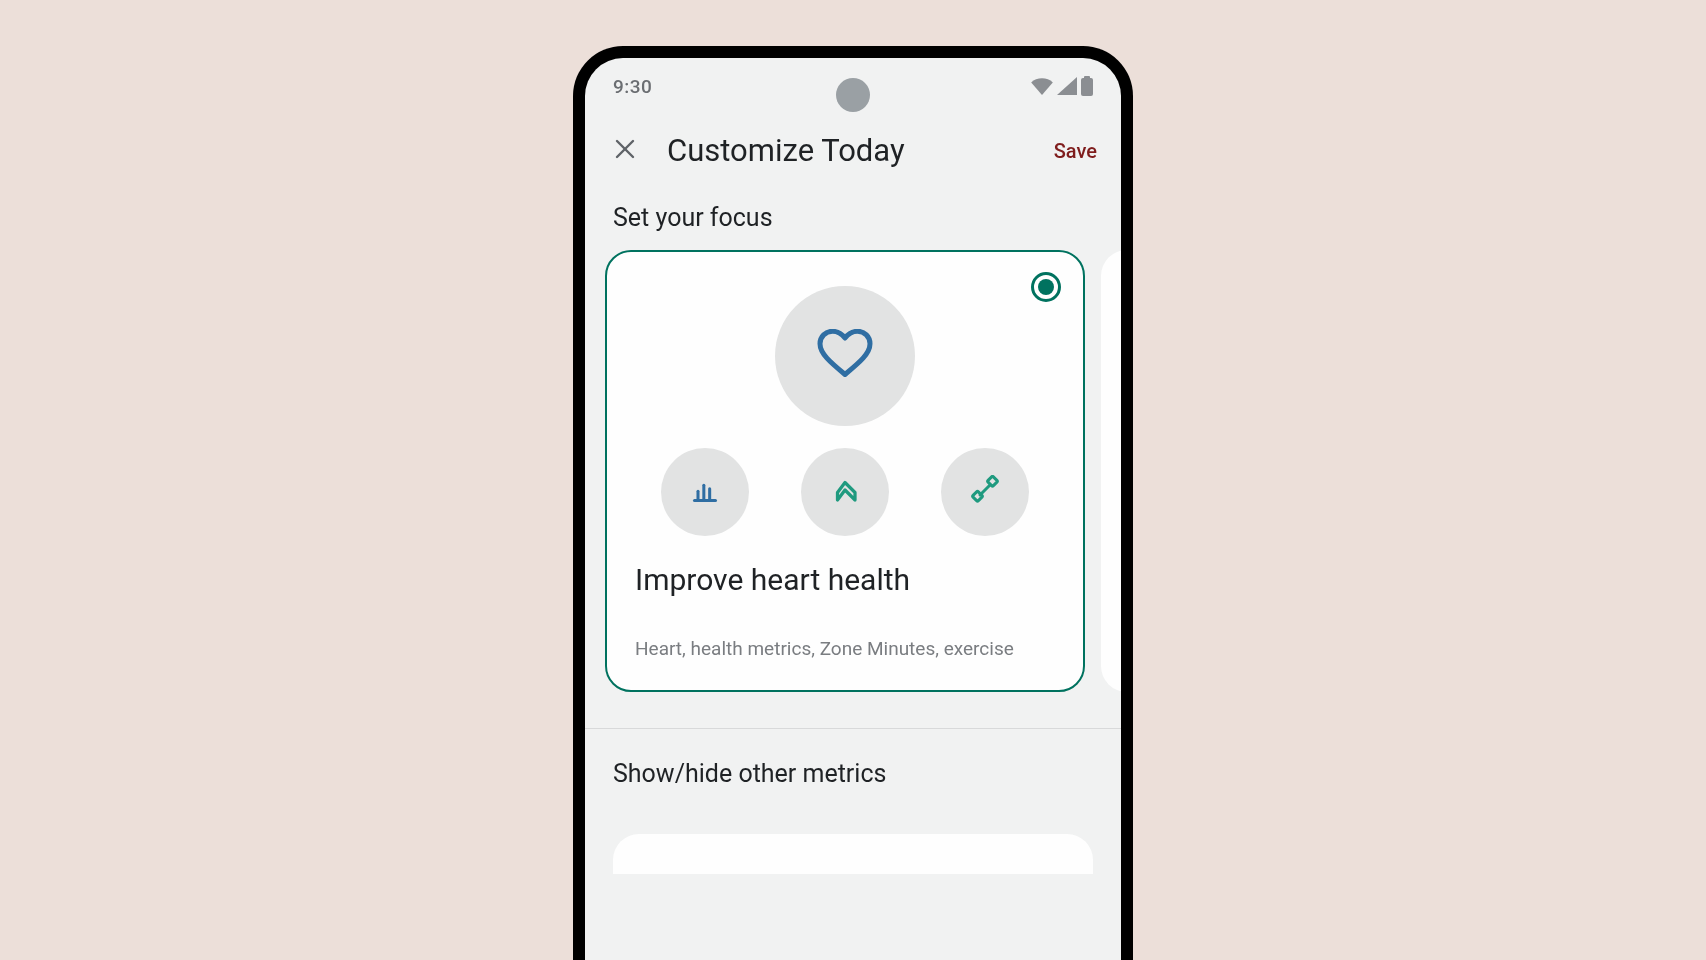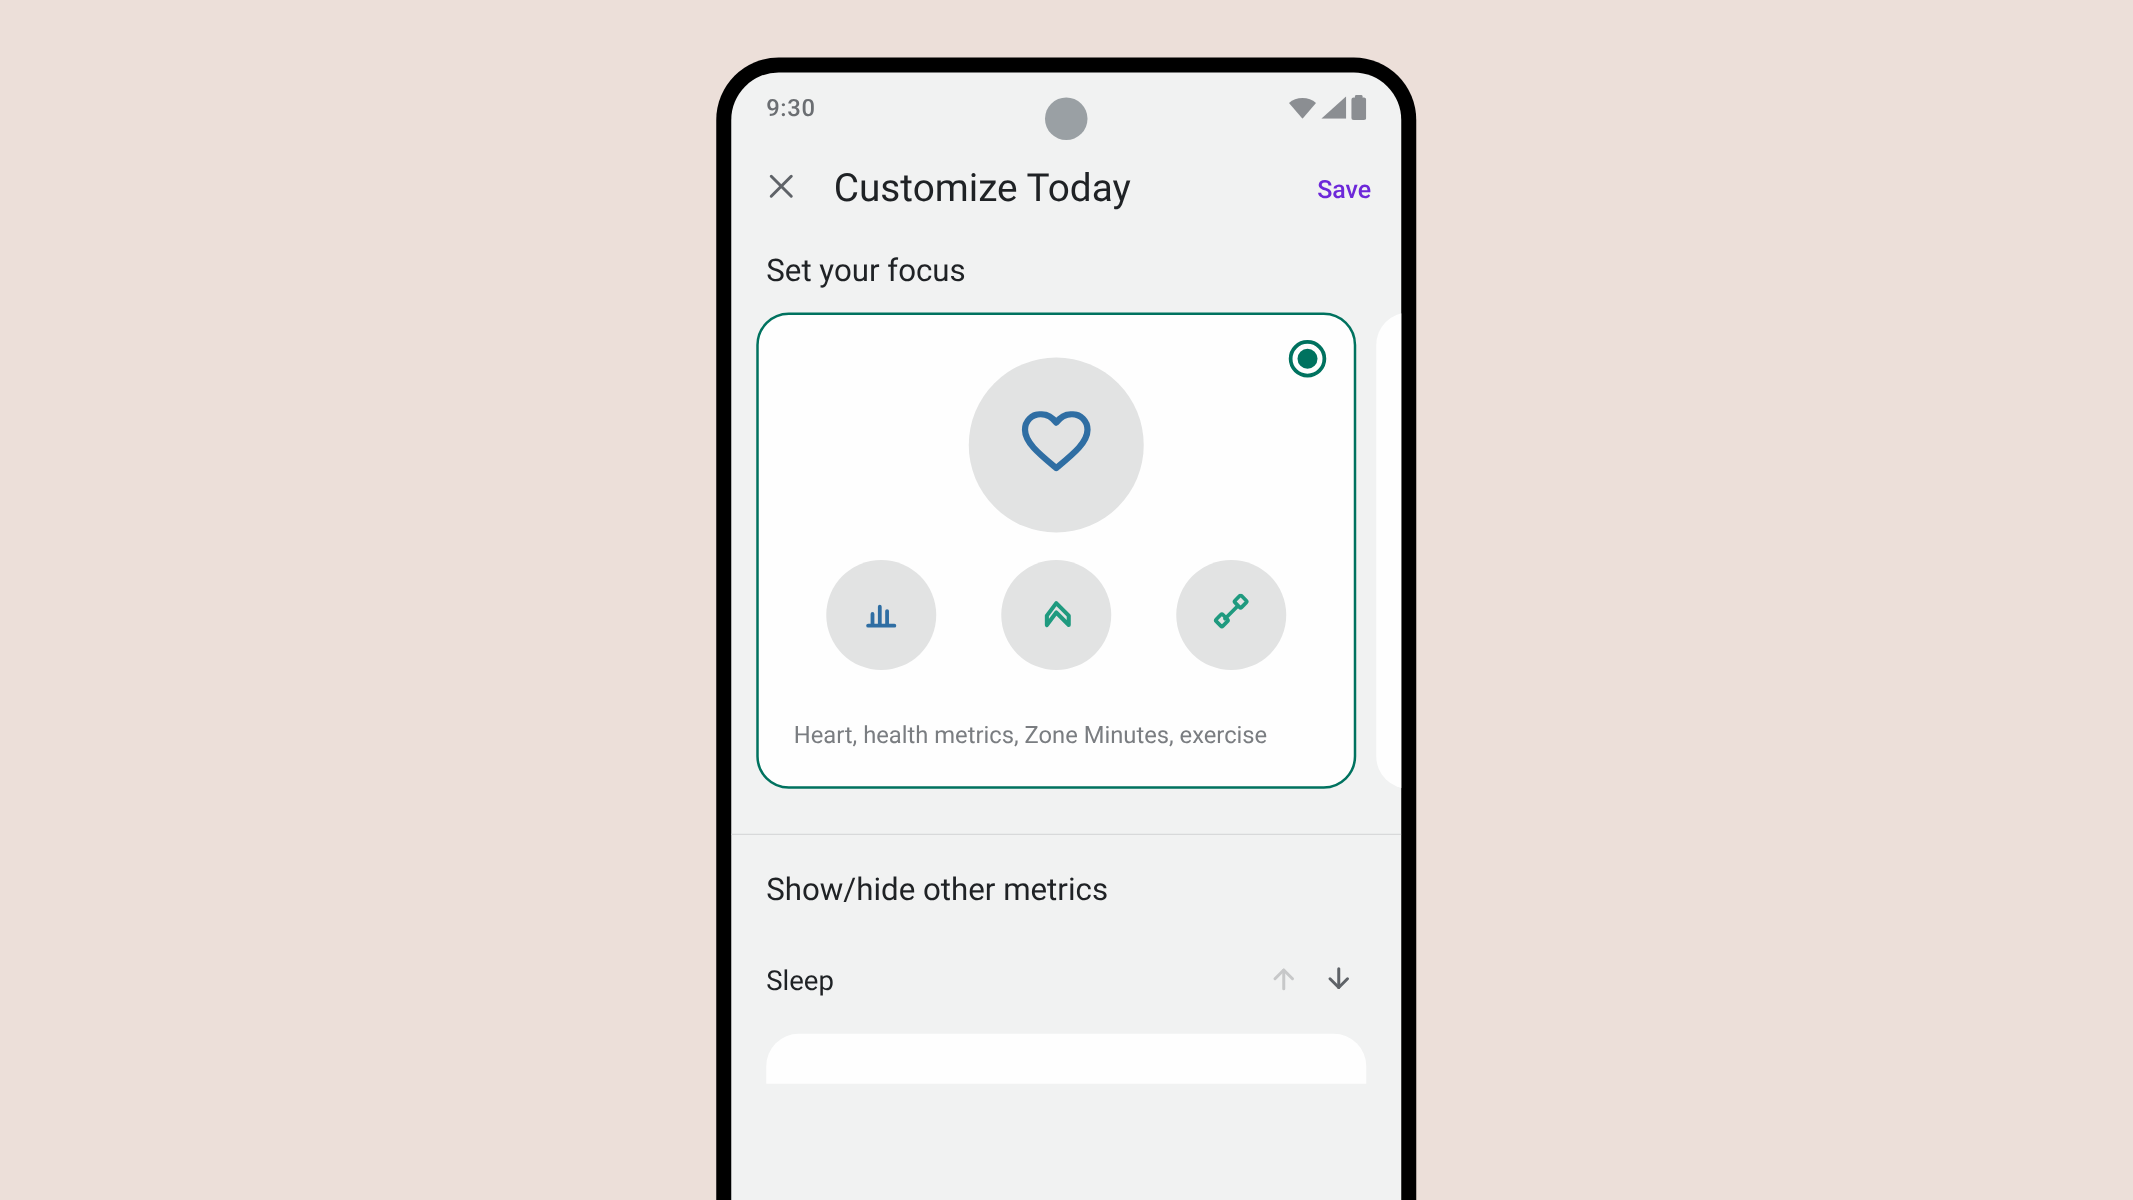--- a/index.html
+++ b/index.html
@@ -76,21 +76,21 @@
   }
   .header-title {
     flex:1;
     font-size: 31px;
     color:#1f2225;
     font-weight:400;
   }
   .save-btn {
     font-size: 20px;
     font-weight: 500;
-    color:#6d28d9;
+    color:#7f1d1d;
     cursor:pointer;
   }
   
   .section-label {
     font-size: 25px;
     color:#1f2225;
     padding: 14px 28px 18px 28px;
   }
   
   .focus-row {
@@ -241,46 +241,28 @@
             <div class="small-circle">
               <span>
                 <svg width="30" height="30" viewBox="0 0 24 24" stroke="#1f9a7f" stroke-width="2.4" stroke-linecap="round" fill="none">
                   <line x1="8" y1="16" x2="16" y2="8"></line>
                   <rect x="3" y="14" width="6" height="6" rx="1" transform="rotate(-45 6 17)"></rect>
                   <rect x="15" y="2" width="6" height="6" rx="1" transform="rotate(-45 18 5)"></rect>
                 </svg>
               </span>
             </div>
           </div>
+          <div class="focus-title">Improve heart health</div>
           <div class="focus-sub">Heart, health metrics, Zone Minutes, exercise</div>
         </div>
         <div class="focus-card-peek"></div>
       </div>
 
       <div class="divider"></div>
 
       <div class="section-label2">Show/hide other metrics</div>
 
-      <div class="metric-row">
-        <div class="metric-name">Sleep</div>
-        <div class="arrow-btn disabled">
-          <span>
-            <svg width="24" height="24" viewBox="0 0 24 24" stroke="currentColor" stroke-width="2.4" stroke-linecap="round" stroke-linejoin="round" fill="none">
-              <line x1="12" y1="20" x2="12" y2="5"></line>
-              <polyline points="5,12 12,5 19,12"></polyline>
-            </svg>
-          </span>
-        </div>
-        <div class="arrow-btn">
-          <span>
-            <svg width="24" height="24" viewBox="0 0 24 24" stroke="currentColor" stroke-width="2.4" stroke-linecap="round" stroke-linejoin="round" fill="none">
-              <line x1="12" y1="4" x2="12" y2="19"></line>
-              <polyline points="5,12 12,19 19,12"></polyline>
-            </svg>
-          </span>
-        </div>
-      </div>
 
       <div class="card-peek-bottom"></div>
 
     </div>
   </div>
 </div>
 
 </body></html>

